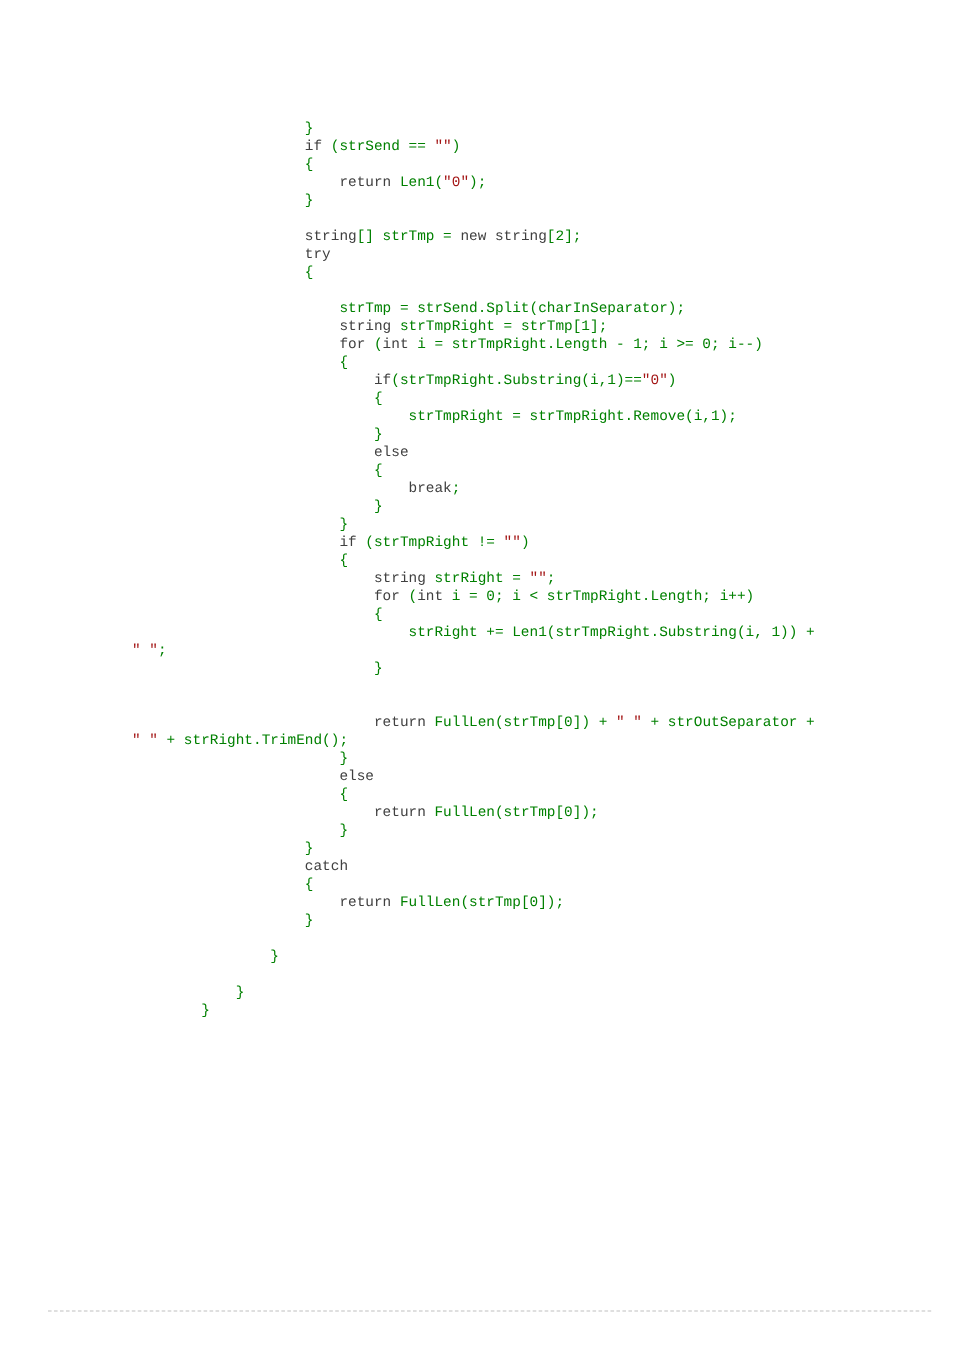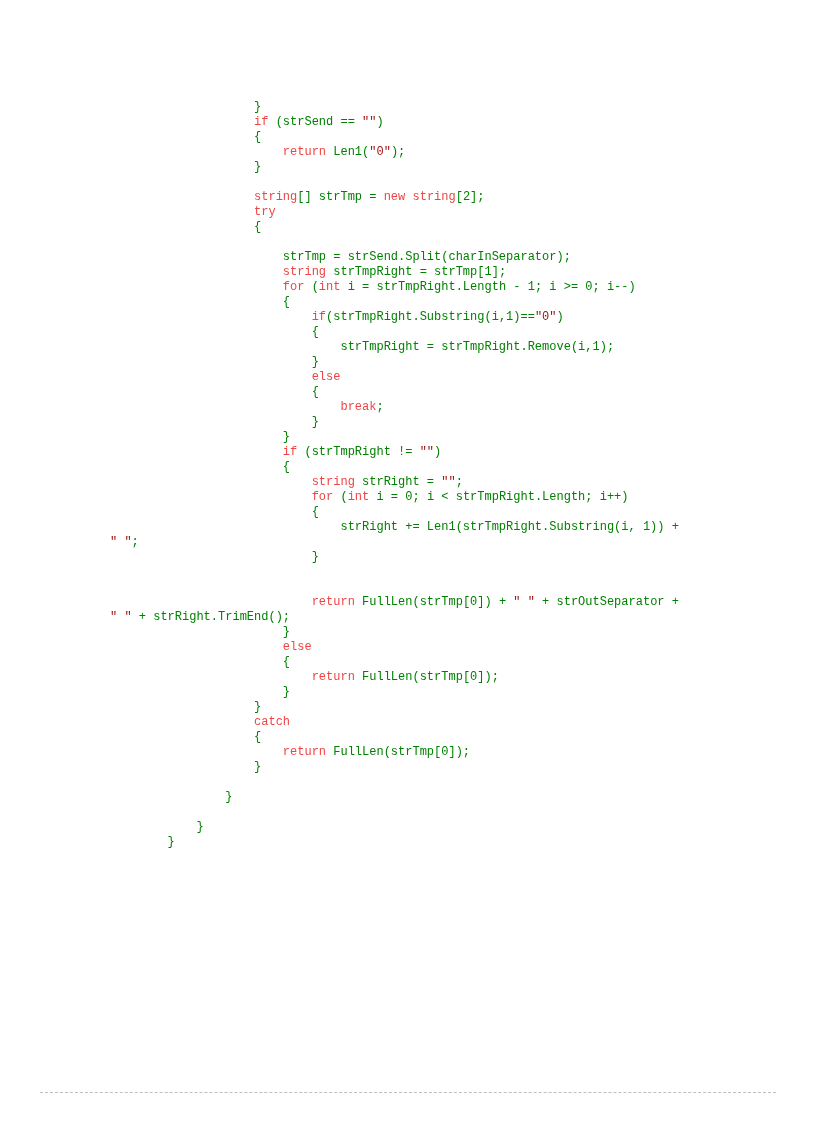--- a/index.html
+++ b/index.html
@@ -11,21 +11,21 @@
     font-family: "Courier New", Courier, monospace;
     font-size: 12px;
     line-height: 15px;
     color: #000;
   }
   .page {
     padding: 100px 0 0 0;
     white-space: pre;
   }
   .c-green  { color: #008000; }
-  .c-blue   { color: #ef4444; }
+  .c-blue   { color: #404040; }
   .c-red    { color: #a31515; }
   .line { display: block; }
   .hr {
     border: none;
     border-top: 1px dashed #bfbfbf;
     margin: 0;
     position: absolute;
     left: 40px;
     right: 40px;
     bottom: 30px;

